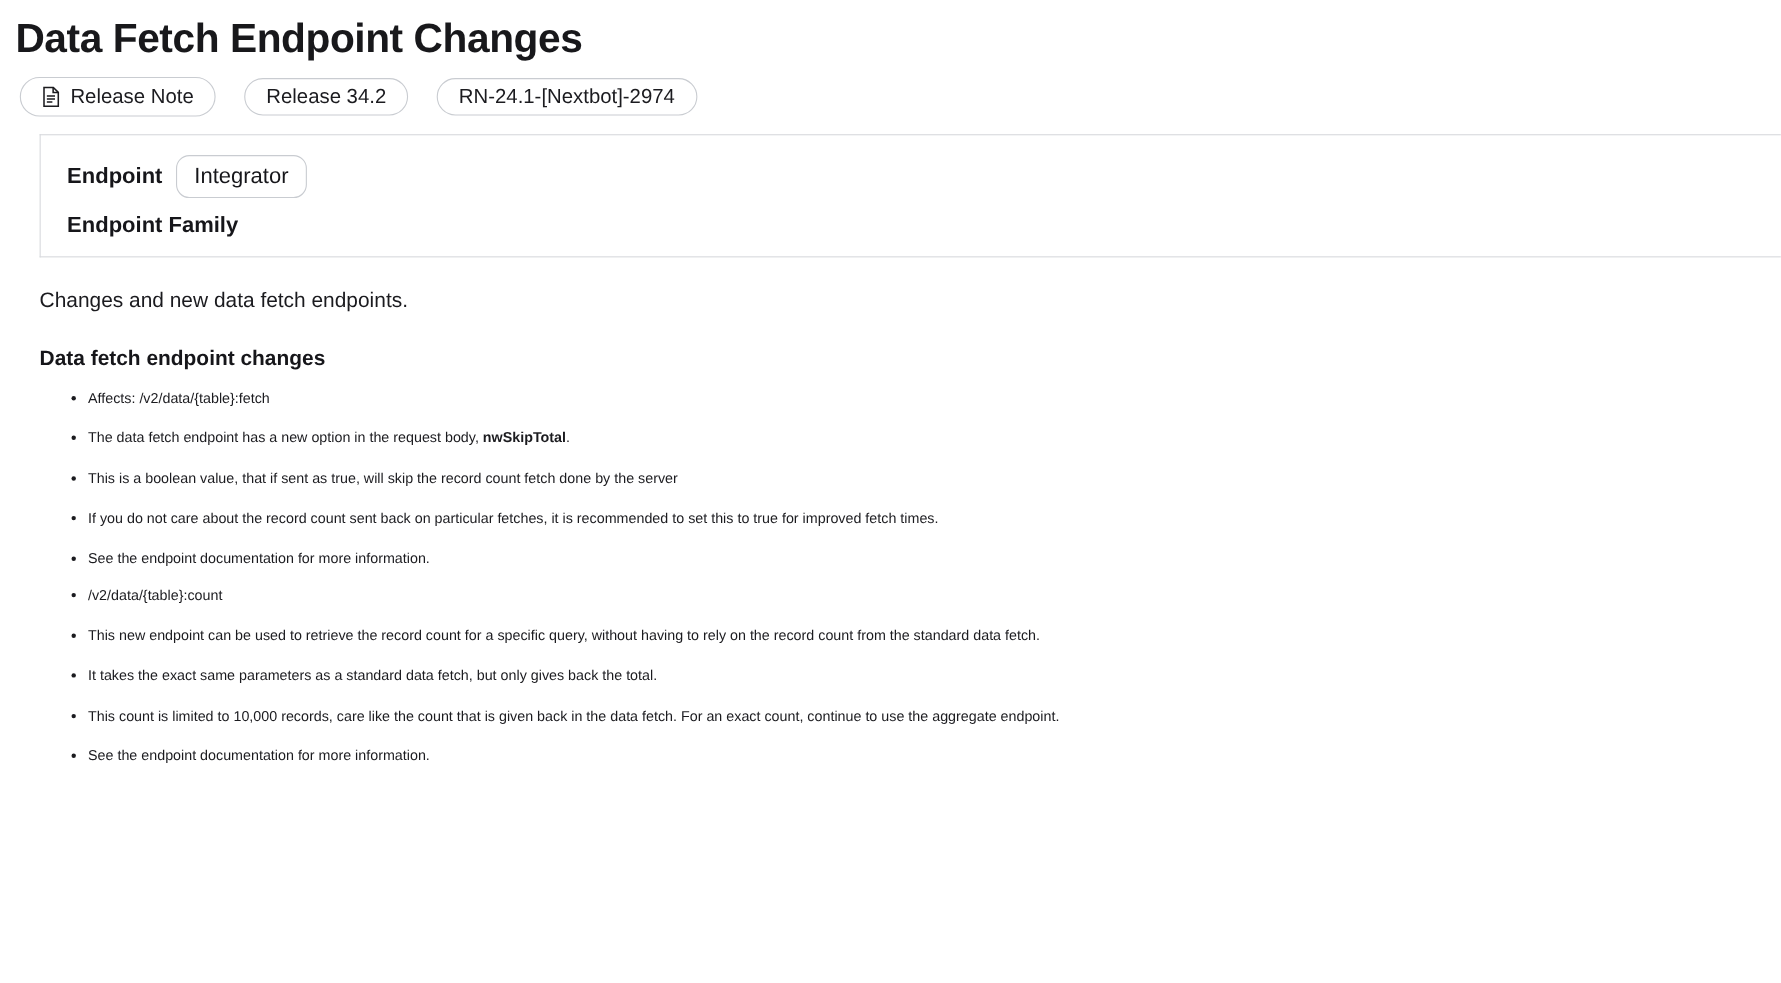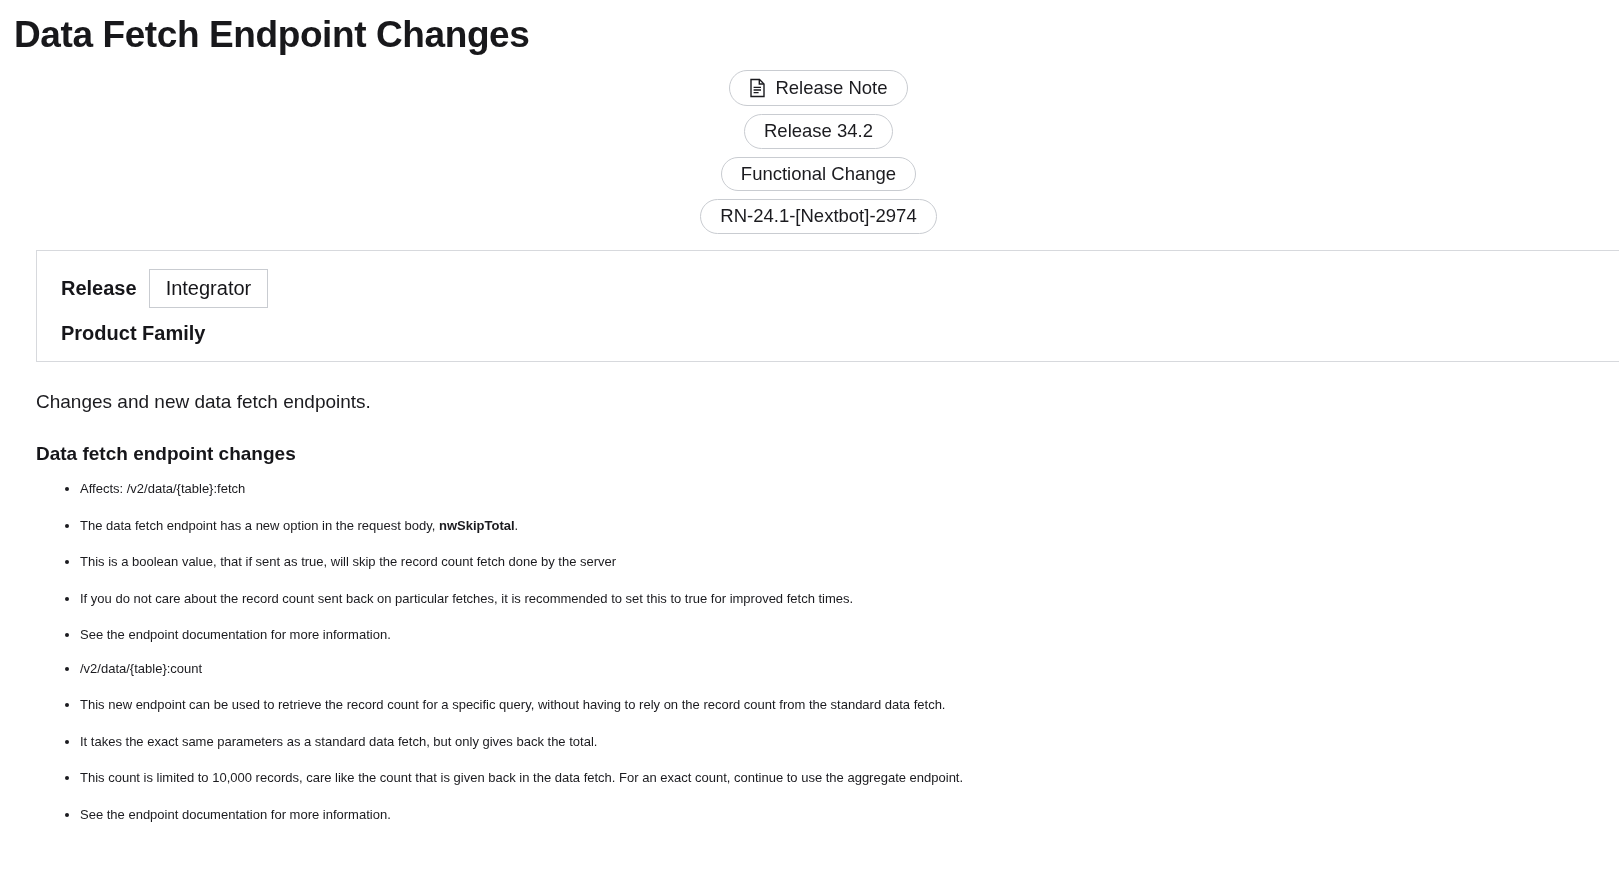--- a/index.html
+++ b/index.html
@@ -21,23 +21,22 @@
   .page-title {
     font-size: 37px;
     font-weight: bold;
     letter-spacing: -0.4px;
     margin: 0 0 14px 14px;
     color: #18181b;
   }
   .tag-row {
     display: flex;
     align-items: center;
-    gap: 8px;
+    gap: 26px;
     margin: 0 0 16px 18px;
-    flex-direction: column;
   }
   .tag {
     display: inline-flex;
     align-items: center;
     gap: 9px;
     border: 1px solid #c9ccd1;
     border-radius: 999px;
     padding: 7px 19px;
     font-size: 18.5px;
     line-height: 1;
@@ -72,21 +71,21 @@
     font-size: 20px;
     font-weight: bold;
     color: #16161a;
     white-space: nowrap;
   }
   .meta-chip {
     display: inline-flex;
     align-items: center;
     gap: 10px;
     border: 1px solid #c9ccd1;
-    border-radius: 0;
+    border-radius: 12px;
     padding: 6px 16px;
     font-size: 20px;
     line-height: 1.25;
     background: #fff;
     color: #16161a;
     white-space: nowrap;
   }
   .gear-icon { display: inline-block; width: 22px; height: 20px; }
   .gear-icon svg { display: block; }
 
@@ -135,38 +134,35 @@
           <path d="M4.6 9.3h7.4M4.6 12h7.4M4.6 14.7h5" stroke="#1b1b1f" stroke-width="1.3"></path>
         </svg>
       </span>
       <span>Release Note</span>
     </span>
 
     <span class="tag">
       <span>Release 34.2</span>
     </span>
 
-    <span class="tag">
-      <span>Functional Change</span>
-    </span>
 
     <span class="tag">
       <span>RN-24.1-[Nextbot]-2974</span>
     </span>
   </div>
 
   <div class="meta-box">
     <div class="meta-row">
-      <span class="meta-label">Release</span>
+      <span class="meta-label">Endpoint</span>
       <span class="meta-chip">
         <span>Integrator</span>
       </span>
     </div>
     <div class="meta-row">
-      <span class="meta-label">Product Family</span>
+      <span class="meta-label">Endpoint Family</span>
     </div>
   </div>
 
   <div class="body-content">
     <p class="intro">Changes and new data fetch endpoints.</p>
 
     <h2 class="section-heading">Data fetch endpoint changes</h2>
     <ul class="bullets">
       <li><span>Affects: /v2/data/{table}:fetch</span></li>
       <li><span>The data fetch endpoint has a new option in the request body, </span><span class="b">nwSkipTotal</span><span>.</span></li>

